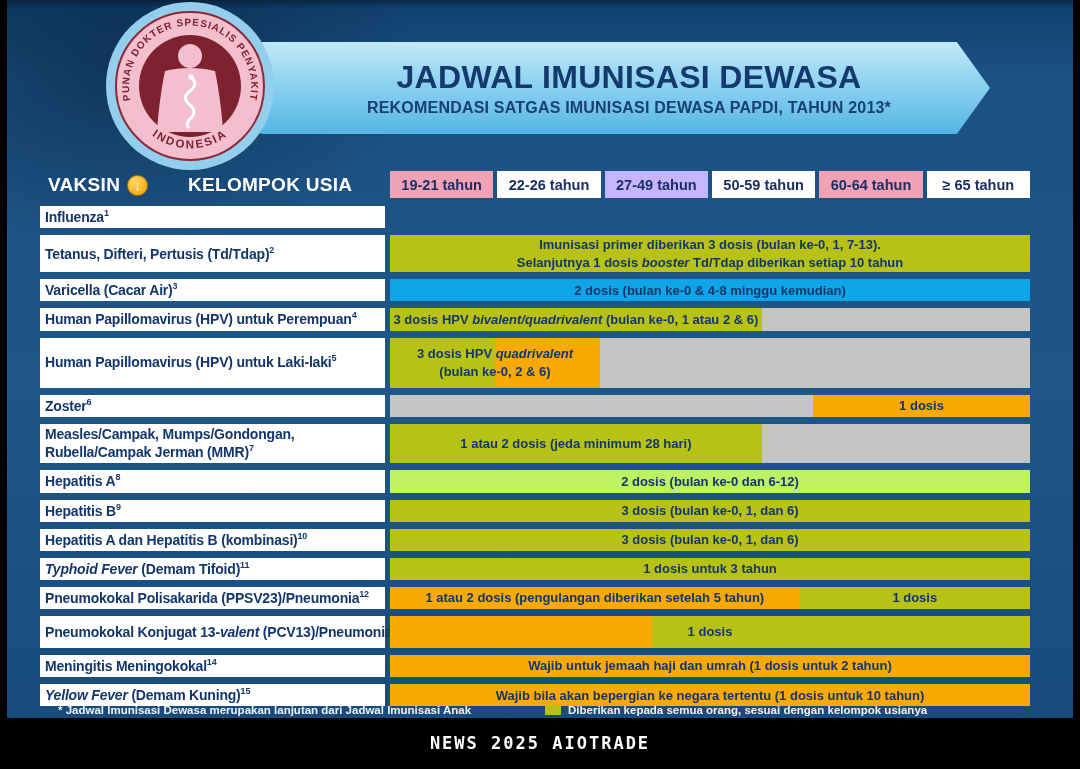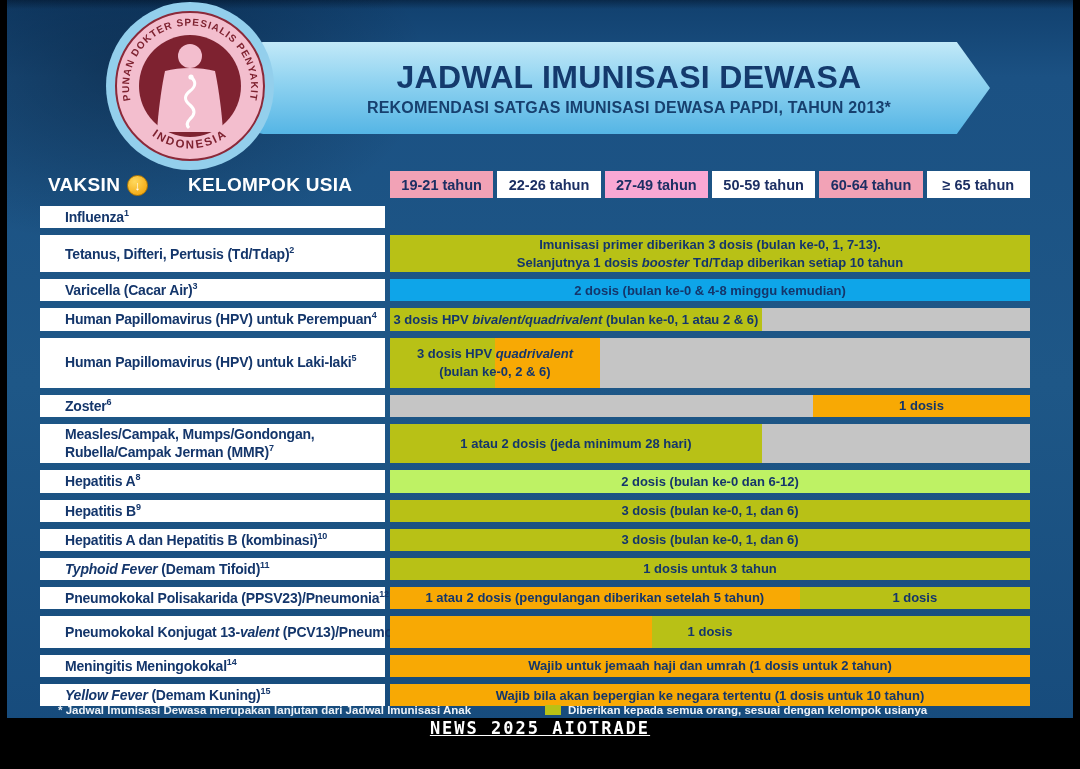--- a/index.html
+++ b/index.html
@@ -32,42 +32,42 @@
          border:1px solid #b97c00;box-sizing:border-box;
          color:#fff;font-size:13px;font-weight:bold;display:flex;align-items:center;justify-content:center;}
   .ages{position:absolute;left:350px;top:0;width:640px;height:27px;display:flex;gap:4px;}
   .age{flex:1;display:flex;align-items:center;justify-content:center;
        font-size:14.5px;font-weight:bold;color:#1c2f63;}
   
   .rows{position:absolute;left:40px;top:206px;width:990px;}
   .row{display:flex;gap:5px;margin-bottom:7px;}
   .lbl{width:345px;box-sizing:border-box;background:#fff;min-height:22px;
        display:flex;flex-direction:column;justify-content:center;
-       padding:2px 4px 2px 25px;color:#14366b;font-weight:bold;font-size:14px;
+       padding:2px 4px 2px 5px;color:#14366b;font-weight:bold;font-size:14px;
        letter-spacing:-.2px;line-height:1.25;}
   .lbl div{white-space:nowrap;}
   .content{flex:1;position:relative;display:flex;min-height:22px;}
   .seg{display:flex;flex-direction:column;justify-content:center;align-items:center;
        min-height:22px;color:#14366b;font-weight:bold;font-size:13px;line-height:1.35;
        text-align:center;box-sizing:border-box;padding:1px 2px;}
   .seg div,.overlay div{white-space:nowrap;}
   .overlay{position:absolute;top:0;bottom:0;display:flex;flex-direction:column;
        justify-content:center;align-items:center;color:#14366b;font-weight:bold;
        font-size:13px;line-height:1.35;text-align:center;}
   sup{font-size:9px;}
   
   .footnote-row{position:absolute;left:40px;top:703px;width:1000px;height:15px;overflow:hidden;
        color:#eef3f8;font-size:11.5px;font-weight:bold;}
   .footnote-text{position:absolute;left:18px;top:1px;}
   .legend{position:absolute;left:505px;top:1px;display:flex;align-items:center;gap:7px;}
   .legend-swatch{width:16px;height:10px;}
   .watermark{position:absolute;left:0;top:718px;width:1080px;height:51px;background:#000;
        display:flex;align-items:flex-start;justify-content:center;}
-  .watermark span{margin-top:0;color:#fff;font-family:"DejaVu Sans Mono",monospace;
-       font-size:17px;font-weight:bold;letter-spacing:2px;text-decoration:underline;}
+  .watermark span{margin-top:15px;color:#fff;font-family:"DejaVu Sans Mono",monospace;
+       font-size:17px;font-weight:bold;letter-spacing:2px;}
 </style>
 </head>
 <body>
 
 <div class="page">
   <div class="panel"></div>
 
   <div class="banner">
     <div class="title">JADWAL IMUNISASI DEWASA</div>
     <div class="subtitle">REKOMENDASI SATGAS IMUNISASI DEWASA PAPDI, TAHUN 2013*</div>
@@ -100,21 +100,21 @@
       <span>VAKSIN</span>
       <span class="hicon">↓</span>
     </div>
     <div class="hdr-label hdr-usia">
       <span>KELOMPOK USIA</span>
       <span class="hicon">→</span>
     </div>
     <div class="ages" id="ages">
         <div class="age" style="background: rgb(242, 162, 182);">19-21 tahun</div>
         <div class="age" style="background: rgb(255, 255, 255);">22-26 tahun</div>
-        <div class="age" style="background: #f9a8d4;">27-49 tahun</div>
+        <div class="age" style="background: #c4b5fd;">27-49 tahun</div>
         <div class="age" style="background: rgb(255, 255, 255);">50-59 tahun</div>
         <div class="age" style="background: rgb(242, 162, 182);">60-64 tahun</div>
         <div class="age" style="background: rgb(255, 255, 255);">≥ 65 tahun</div>
       </div>
   </div>
 
   <div class="rows" id="rows">
       <div class="row">
         <div class="lbl">
           <div><span>Influenza</span><sup>1</sup></div>

